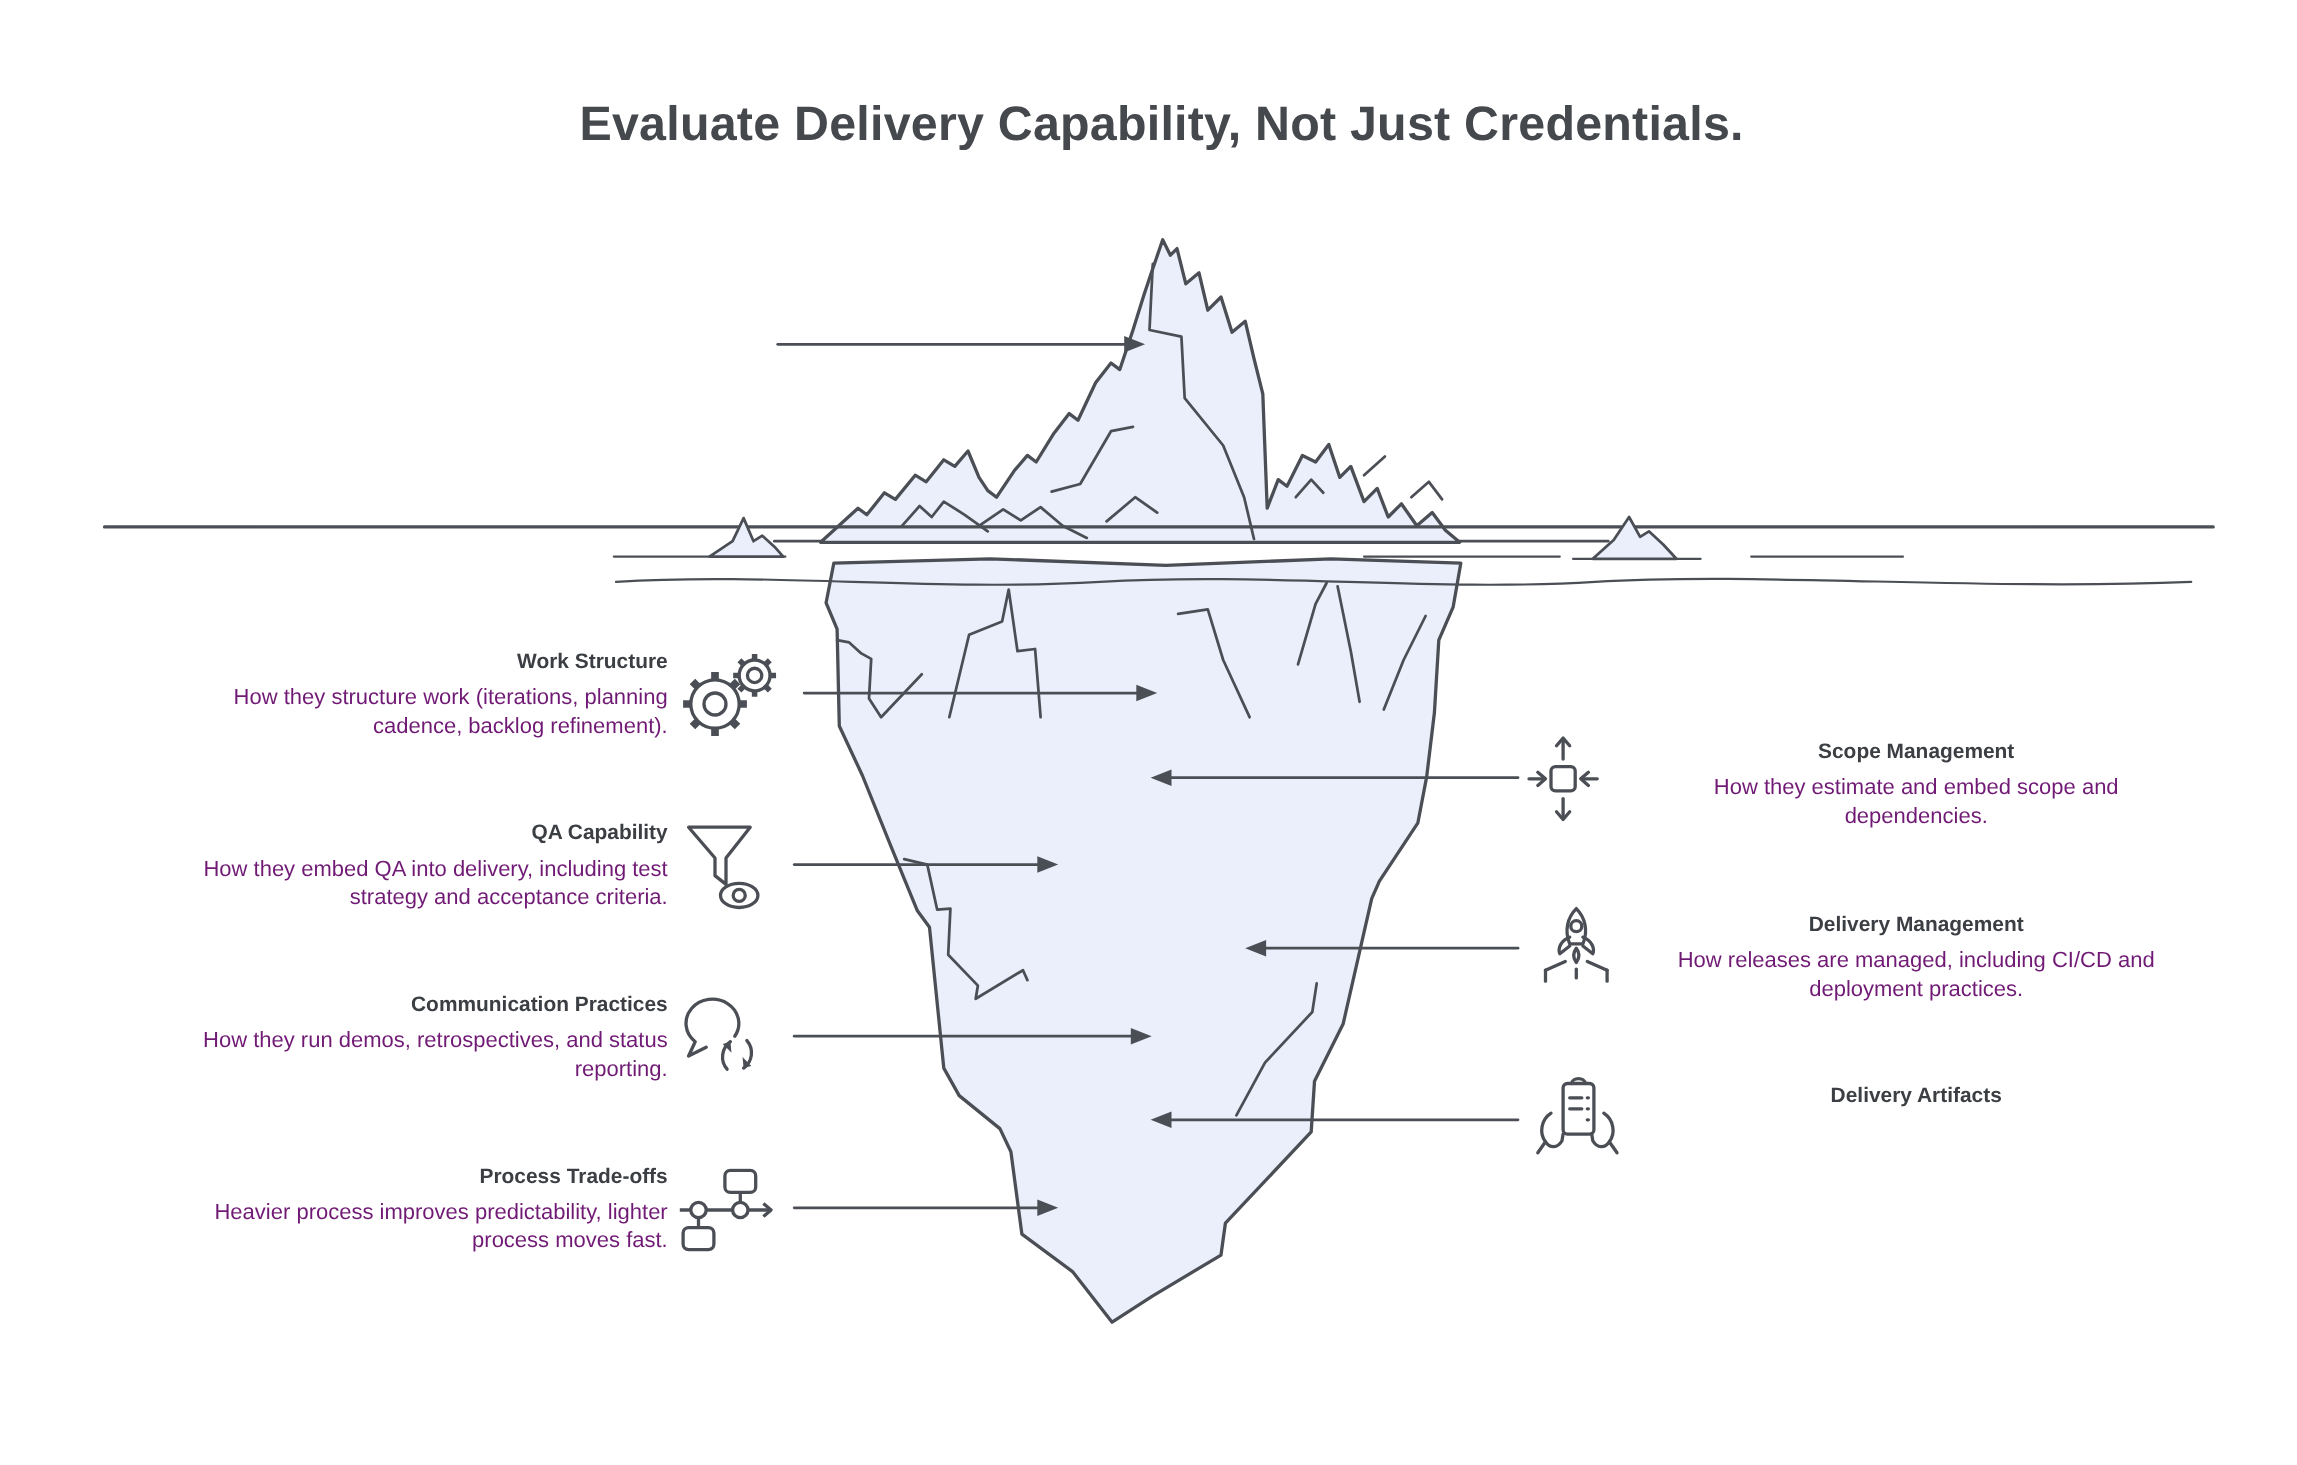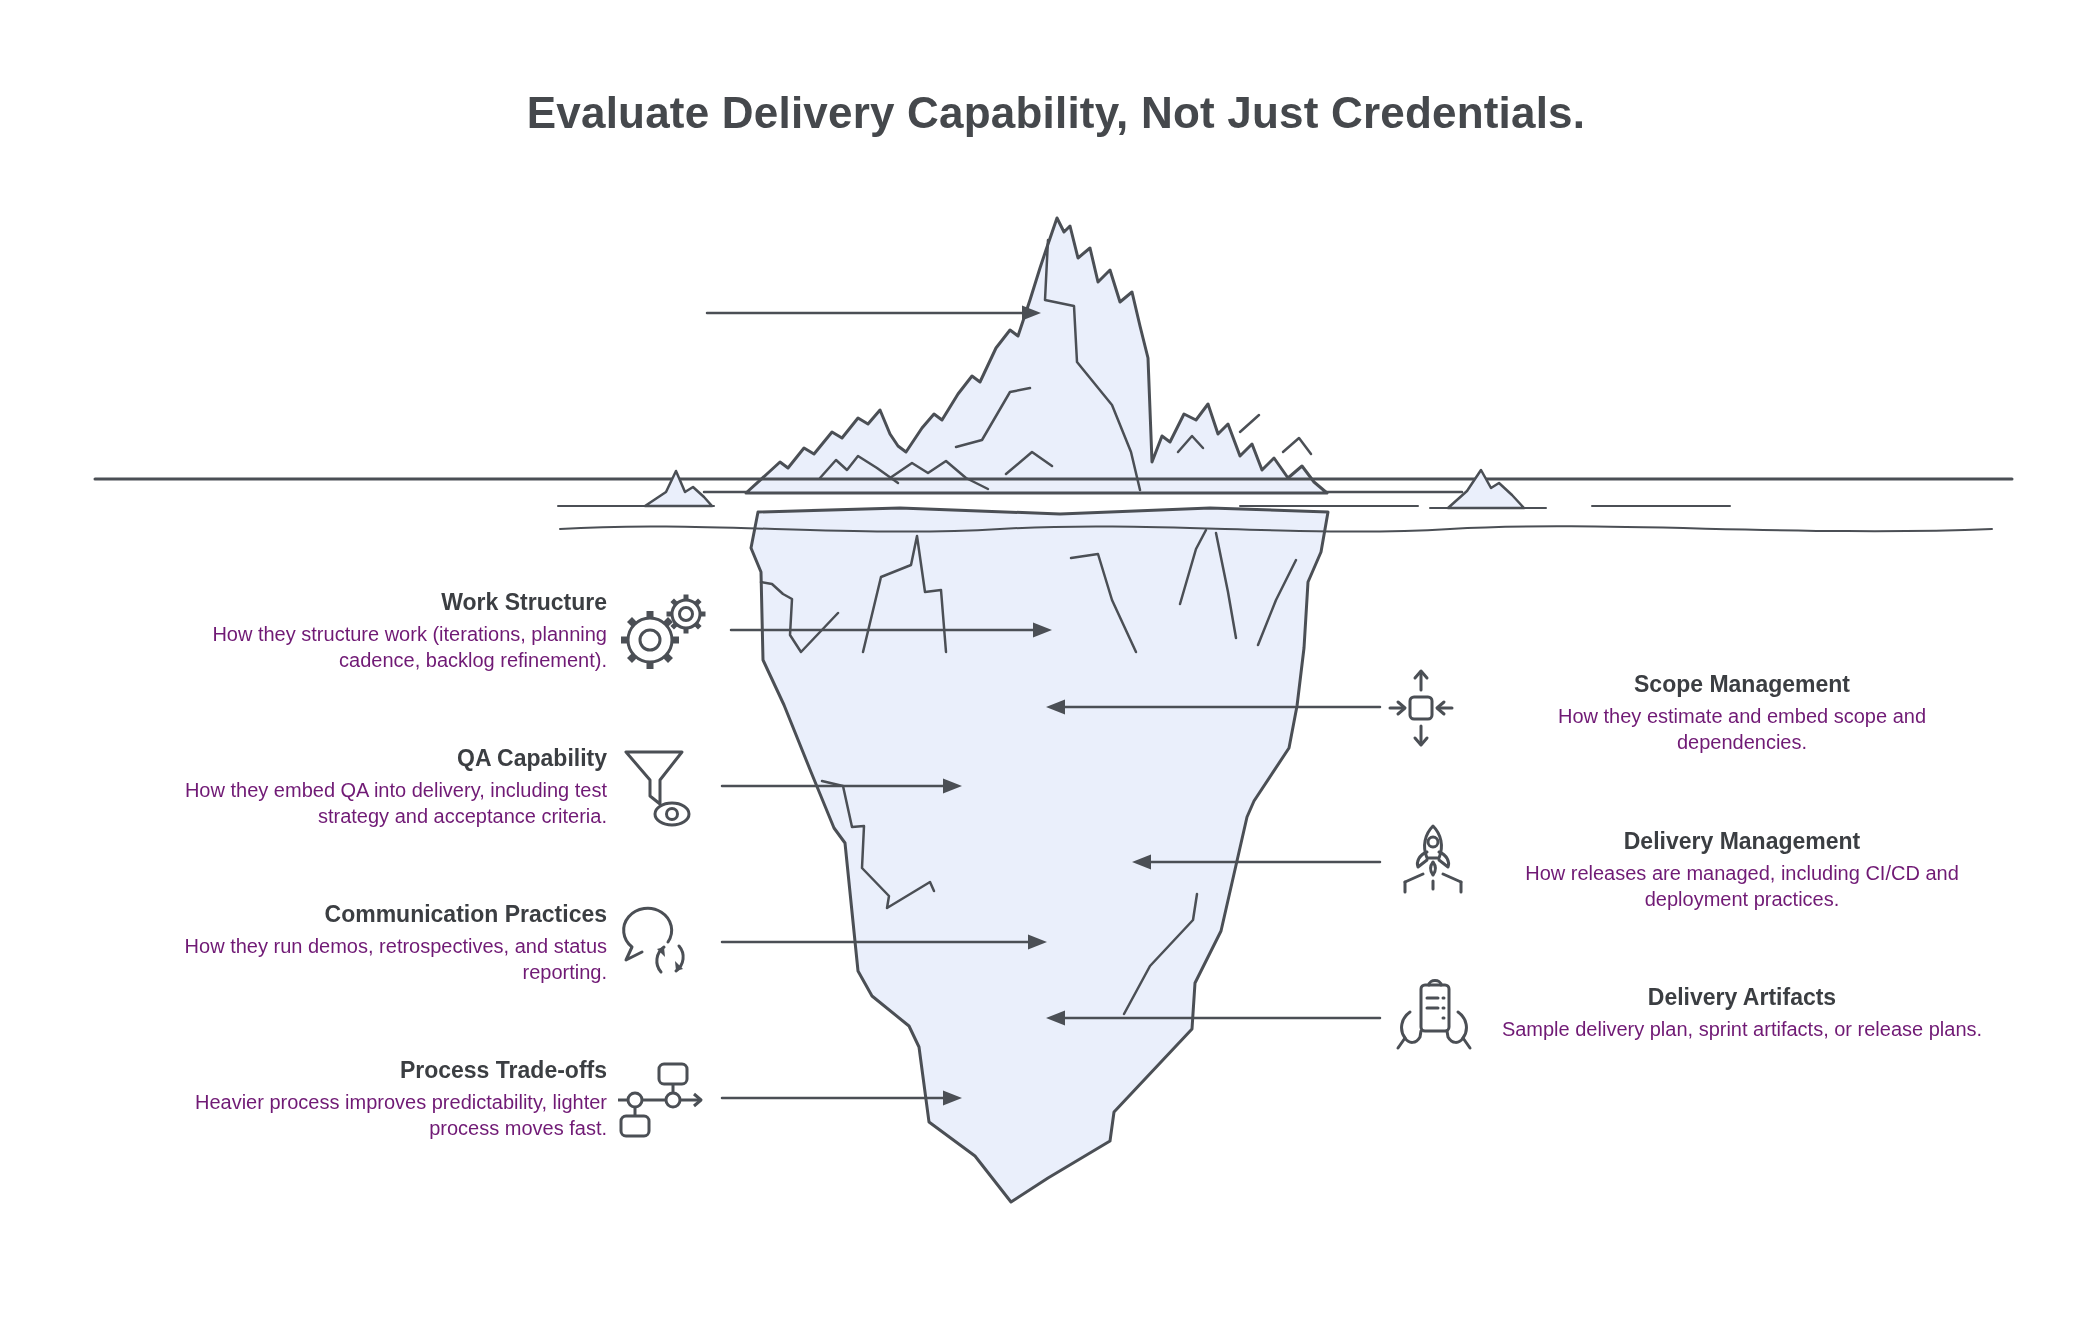--- a/index.html
+++ b/index.html
@@ -6,21 +6,21 @@
   .canvas{
     position:relative;width:2088px;height:1332px;background:#ffffff;overflow:hidden;
     font-family:"Liberation Sans", sans-serif;
   }
   .title{
     position:absolute;top:88px;left:0;width:100%;text-align:center;
     font-size:44px;font-weight:bold;color:#45484c;letter-spacing:.2px;margin-left:12px;
   }
   .diagram-svg{position:absolute;top:0;left:0;}
   .lb{position:absolute;}
-  .lb h3{font-size:23px;font-weight:bold;color:#3b3e42;margin:0 0 5px 0;line-height:28px;}
+  .lb h3{font-size:19px;font-weight:bold;color:#3b3e42;margin:0 0 5px 0;line-height:28px;}
   .lb p{font-size:20px;color:#701a75;margin:0;line-height:26px;}
   .lb.left{left:142px;width:465px;text-align:right;}
   .lb.right{left:1497px;width:490px;text-align:center;}
   .icon{position:absolute;}
   .icon svg{display:block;}
 </style>
 </head>
 <body>
 
 <div class="canvas">
@@ -141,21 +141,20 @@
   <div class="lb right" style="top:670px">
     <h3>Scope Management</h3>
     <p>How they estimate and embed scope and dependencies.</p>
   </div>
   <div class="lb right" style="top:827px">
     <h3>Delivery Management</h3>
     <p>How releases are managed, including CI/CD and deployment practices.</p>
   </div>
   <div class="lb right" style="top:983px">
     <h3>Delivery Artifacts</h3>
-    <p>Sample delivery plan, sprint artifacts, or release plans.</p>
   </div>
 
   <div class="icon" style="left:612px;top:592px">
     <svg width="100" height="84" viewBox="0 0 100 84" fill="none" stroke="#4b4f55" stroke-width="3">
       <circle cx="38" cy="48" r="22"></circle>
         <circle cx="38" cy="48" r="10"></circle>
       <g stroke-width="7" stroke-linecap="butt">
         <line x1="60" y1="48" x2="67" y2="48"></line>
           <line x1="53.6" y1="63.6" x2="58.5" y2="68.5"></line>
         <line x1="38" y1="70" x2="38" y2="77"></line>

